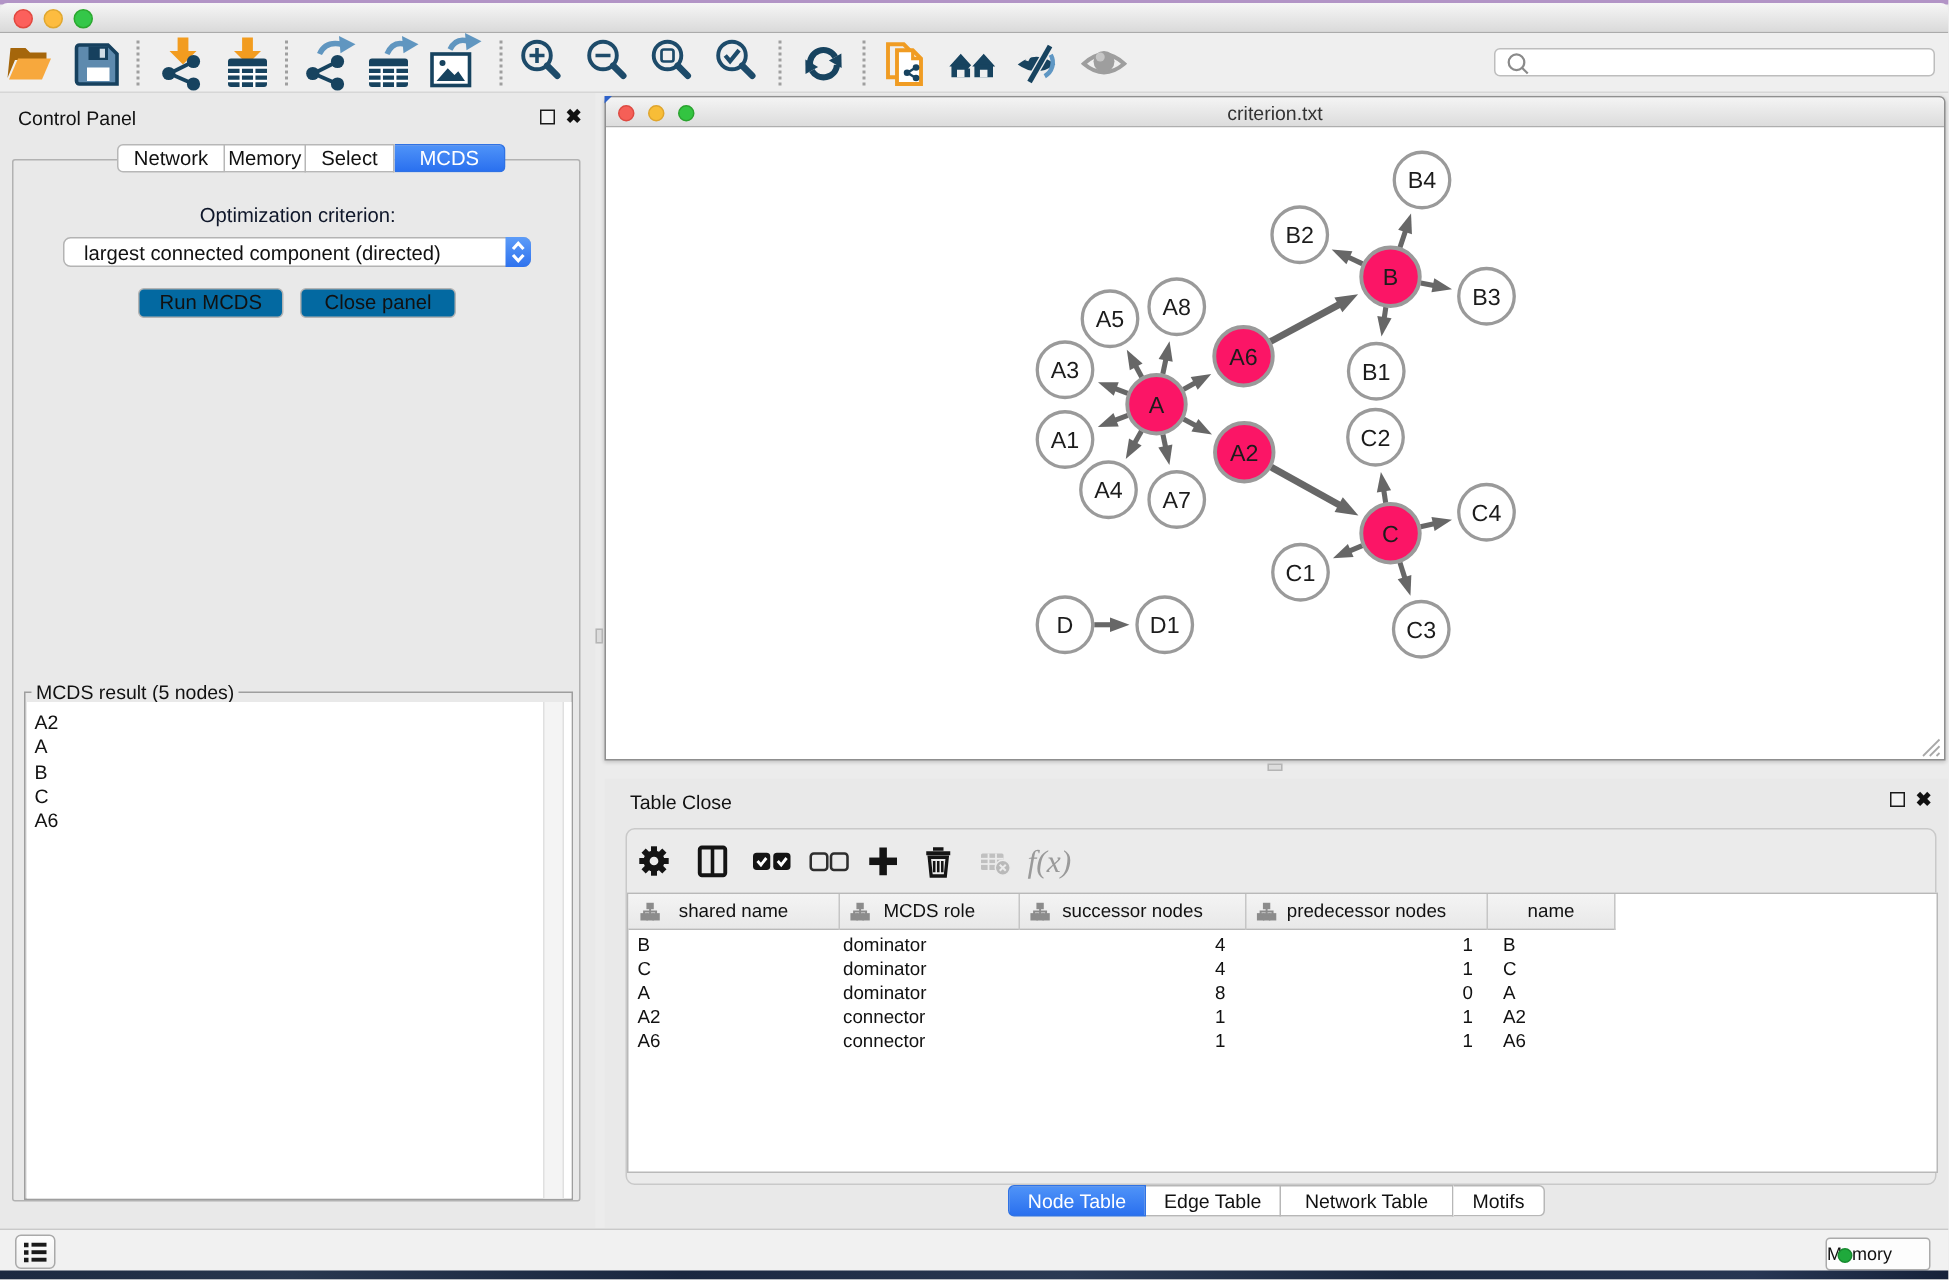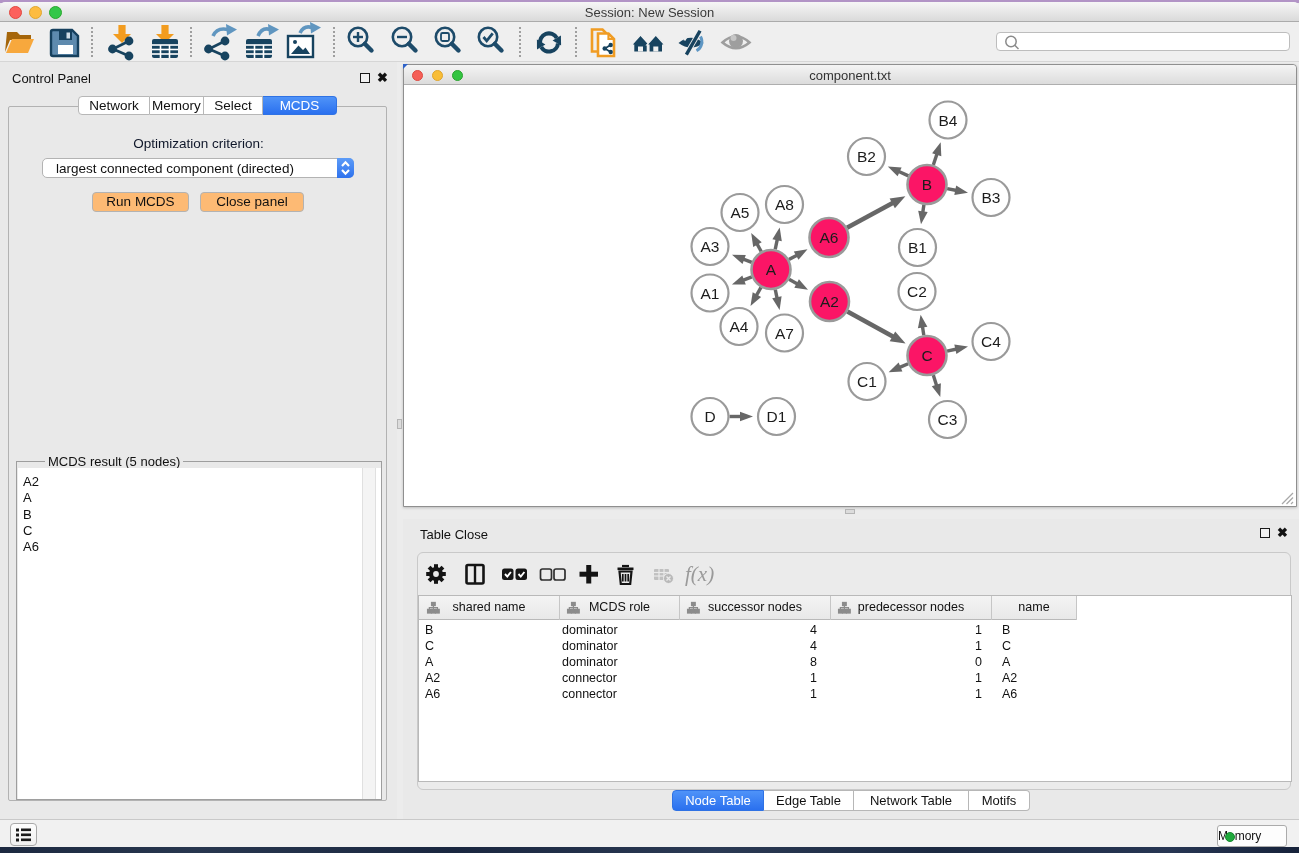--- a/index.html
+++ b/index.html
@@ -40,27 +40,27 @@
   font-size:13.5px; color:#111; text-align:center; line-height:17px; }
 .tabseg.first { border-left:1px solid #b7b7b7; border-radius:4px 0 0 4px; }
 .tabseg.sel { background:linear-gradient(#4f93f8,#2a70ef); color:#fff; border-color:#2f72e4; border-radius:0 4px 4px 0; }
 #optlabel { position:absolute; left:0; width:397px; top:74px; text-align:center;
   font-size:13.5px; color:#0f172a; }
 #dropdown { position:absolute; left:42px; top:96px; width:312px; height:20px;
   background:#fff; border:1px solid #b3b3b3; border-radius:5px; font-size:13.5px;
   color:#111; line-height:19px; padding-left:13px; }
 #dd-step { position:absolute; right:-1px; top:-1px; width:17px; height:20px;
   background:linear-gradient(#5d9cf8,#2e72ee); border-radius:0 5px 5px 0; }
-.btn { position:absolute; top:130px; height:20px; background:#fdba74;
+.btn { position:absolute; top:130px; height:20px; background:#0369a1;
   border:1px solid #b3b3b3; border-radius:4px; font-size:13.5px; color:#111;
   text-align:center; line-height:18px; }
 #fieldset { position:absolute; left:16px; top:399px; width:366px; height:339px;
   border:1px solid #9e9e9e; }
 #fs-legend { position:absolute; left:4px; top:-8px; background:#e9e9e9; padding:0 3px;
-  font-size:13px; color:#111;margin-left:24px; }
+  font-size:13px; color:#111; }
 #fs-list { position:absolute; left:1px; top:6px; width:363px; height:331px; background:#fff; }
 #fs-scroll { position:absolute; right:5px; top:0px; width:14px; height:331px;
   background:#f4f4f4; border-left:1px solid #e0e0e0; border-right:1px solid #e0e0e0; }
 #fs-items { position:absolute; left:5px; top:6px; font-size:13px; color:#111; line-height:16.3px; }
 
 
 #netwin { left:403px; top:64px; width:894px; height:443px; background:#fff;
   border:1px solid #8f8f8f; border-radius:4px 4px 0 0;
   box-shadow:0 1px 3px rgba(0,0,0,0.2); }
 #nw-titlebar { position:absolute; left:0; top:0; width:892px; height:20px;
@@ -102,21 +102,20 @@
 #darkstrip { left:0; top:847px; width:1299px; height:6px;
   background:linear-gradient(90deg,#1c2940,#28374f 15%,#1a2740 35%,#2b3a54 55%,#1c2a42 72%,#273653 90%,#16223a); }
 </style>
 </head>
 <body>
 <div class="abs" id="purpleline"></div>
 <div class="abs" id="titlebar">
   <div class="light r"></div>
     <div class="light y"></div>
     <div class="light g"></div>
-  <div class="title">Session: New Session</div>
 </div>
 <div class="abs" id="toolbar">
   <svg width="1299" height="40" style="position:absolute;left:0;top:0">
 <g>
 
  <path d="M7,10 h10 l3,3 h11 v5 l-21,0 l-5,12 z" fill="#a5660b"></path>
  <path d="M12,17 h22 l-6,14 h-22 z" fill="#f7a83d"></path>
 
  <path d="M53,8 h19 l6,6 v20 h-25 a2,2 0 0 1 -2,-2 v-22 a2,2 0 0 1 2,-2 z" fill="#5e8aae" stroke="#16405e" stroke-width="2.4"></path>
  <rect x="59" y="9" width="13" height="9" fill="#16405e"></rect>
@@ -267,21 +266,21 @@
     </div>
   </div>
 </div>
 
 <div class="abs" id="netwin">
   <div style="position:absolute; left:-1px; top:-1px; width:0; height:0; border-top:5px solid #2e62c9; border-right:5px solid transparent; z-index:5;"></div>
   <div id="nw-titlebar">
     <div class="light r"></div>
       <div class="light y"></div>
       <div class="light g"></div>
-    <div class="title">component.txt</div>
+    <div class="title">criterion.txt</div>
   </div>
   <svg class="abs" style="left:0px; top:20px;" width="892" height="421" viewBox="0 0 892 421">
   <g>
   <line x1="357.2" y1="166.5" x2="352.7" y2="158.2" stroke="#676767" stroke-width="3.4"></line>
 <polygon points="347.2,148.1 357.7,157.3 349.2,161.9" fill="#676767"></polygon>
 <line x1="371.2" y1="164.4" x2="373.4" y2="153.8" stroke="#676767" stroke-width="3.4"></line>
 <polygon points="375.7,142.5 377.8,156.2 368.4,154.3" fill="#676767"></polygon>
 <line x1="347.8" y1="177.3" x2="338.7" y2="173.8" stroke="#676767" stroke-width="3.4"></line>
 <polygon points="328.0,169.8 341.8,169.9 338.5,178.9" fill="#676767"></polygon>
 <line x1="347.9" y1="191.9" x2="338.7" y2="195.4" stroke="#676767" stroke-width="3.4"></line>

